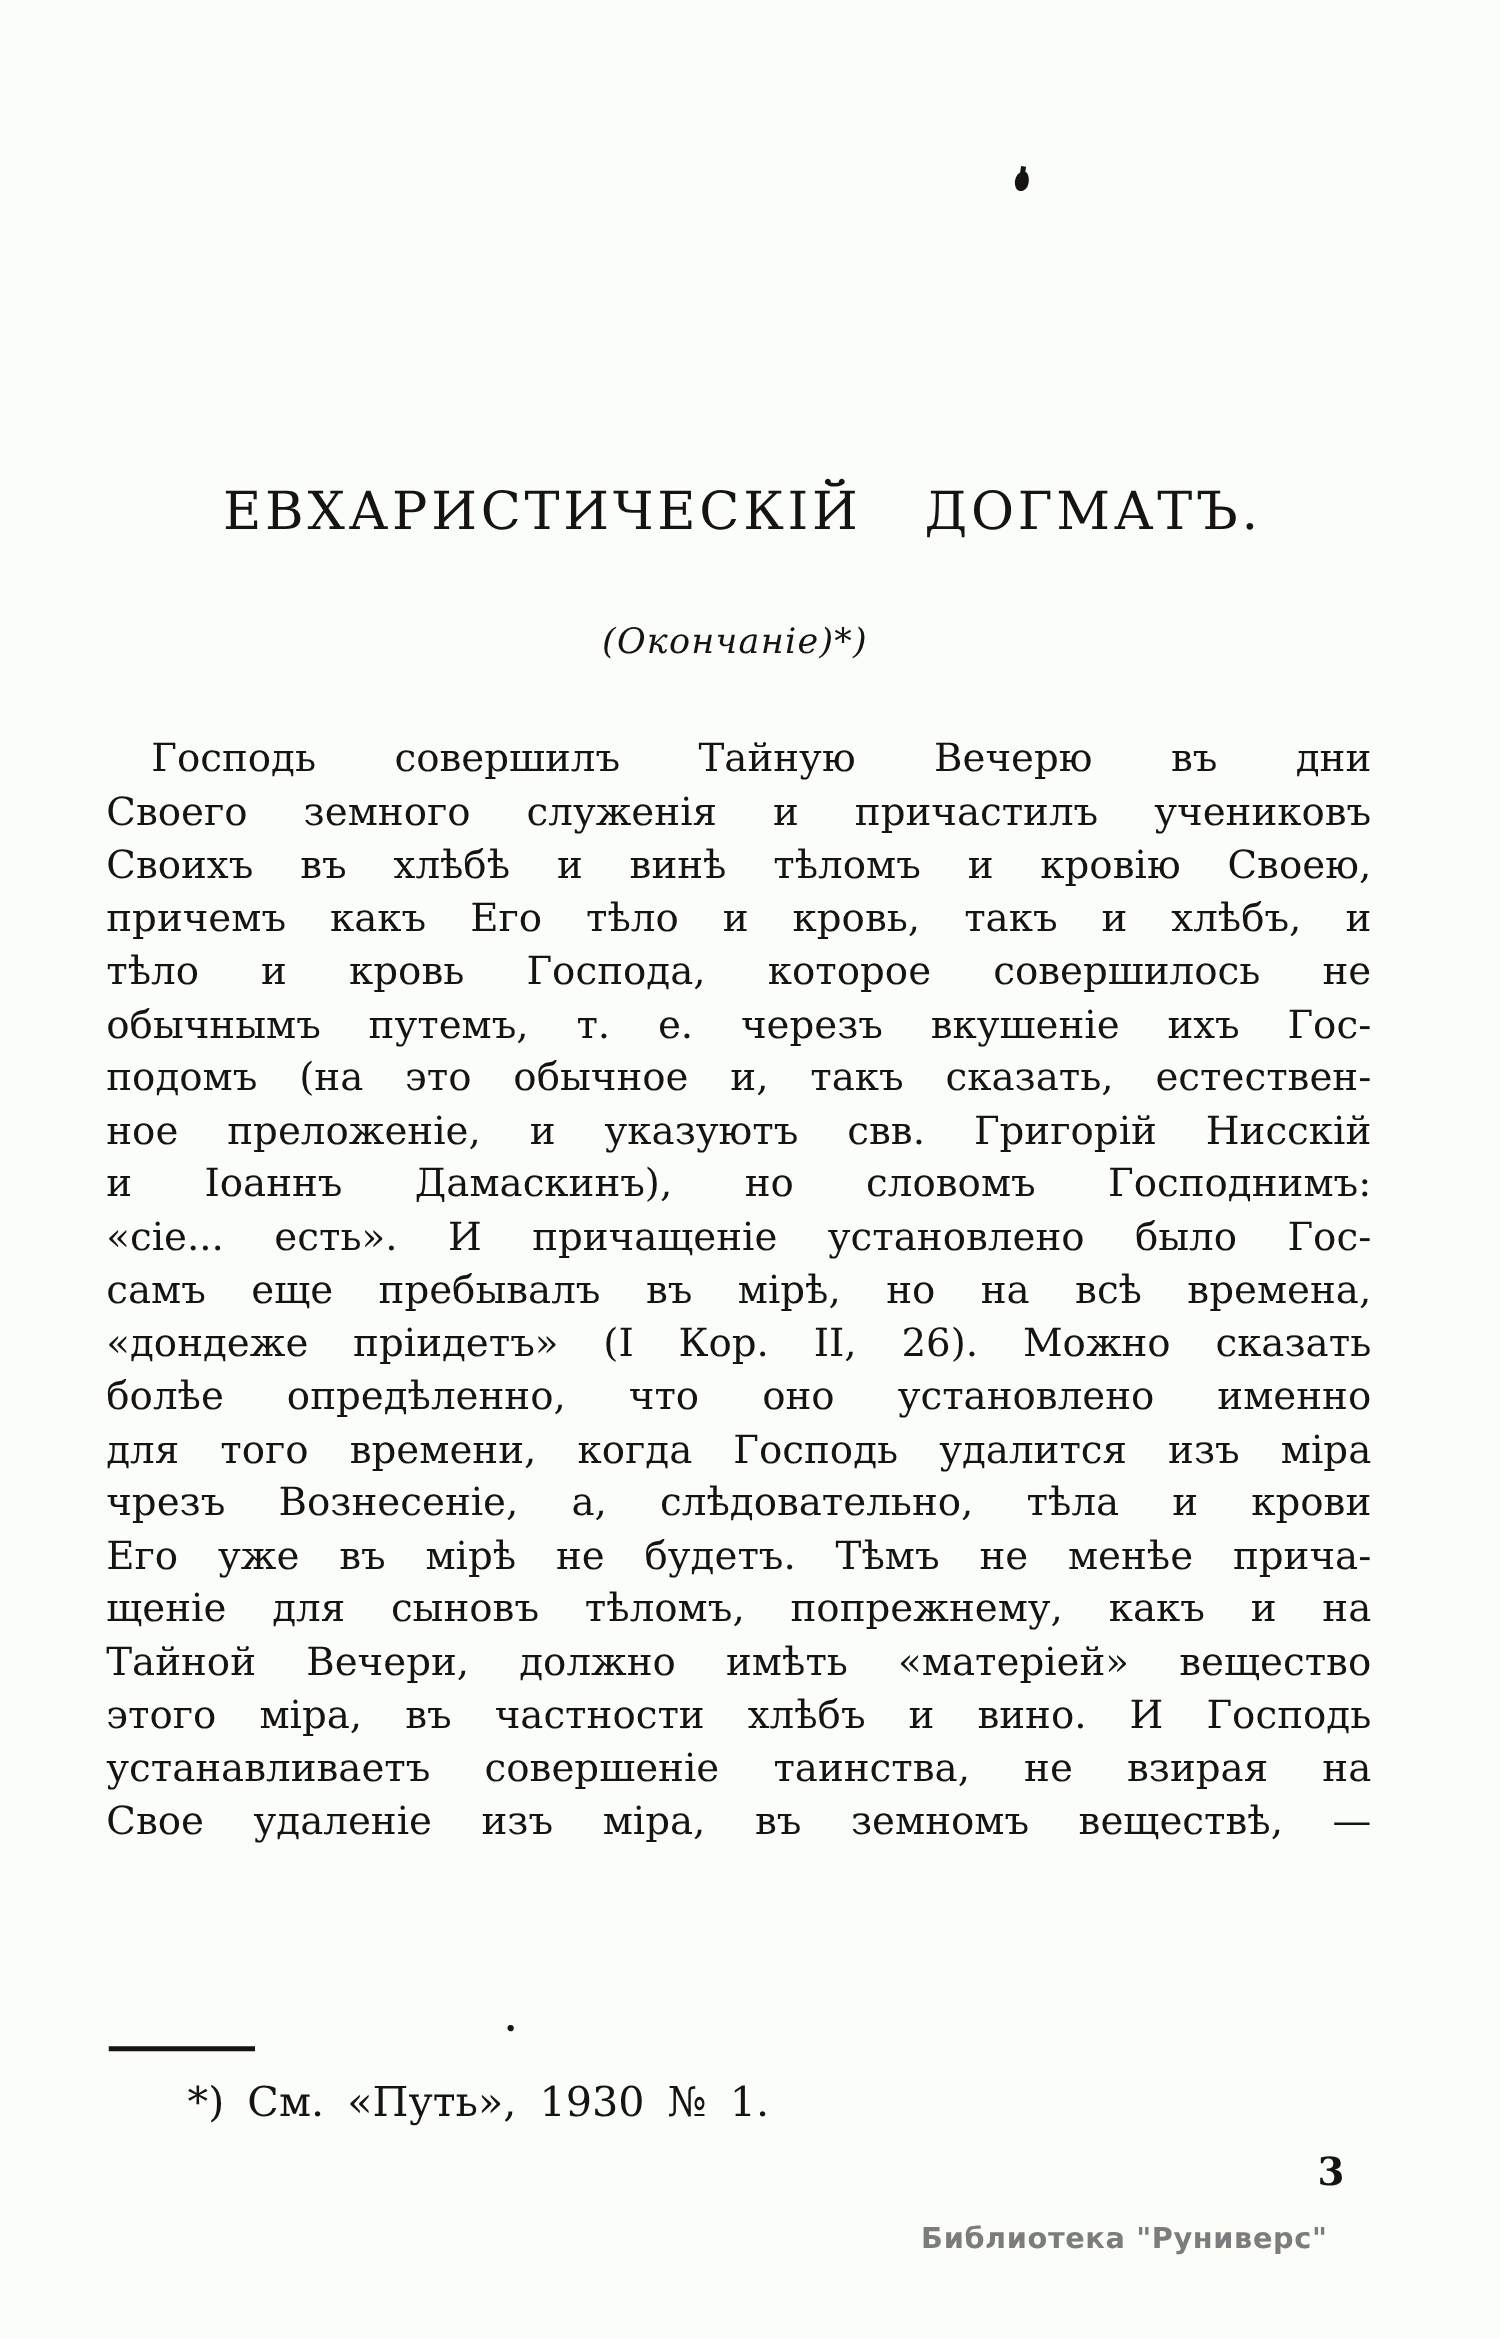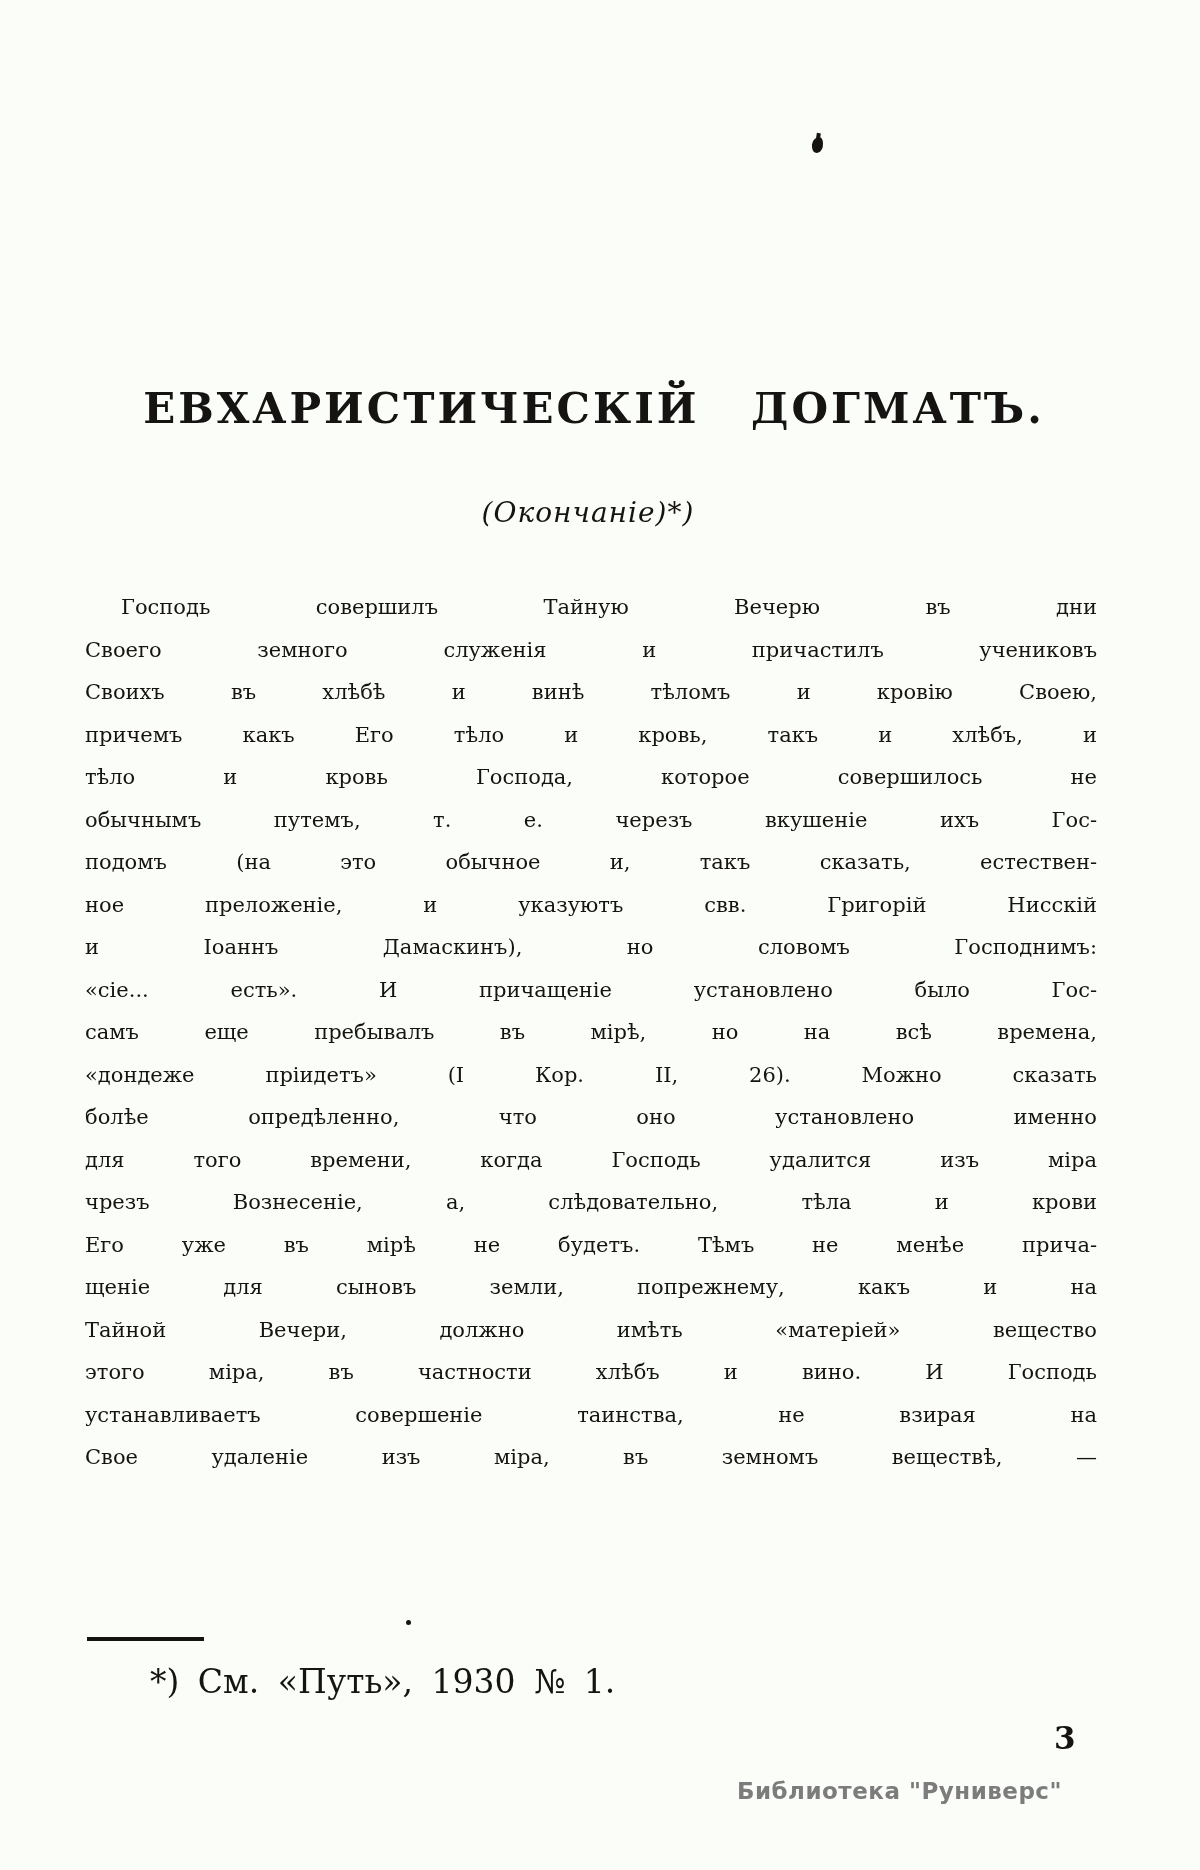--- a/index.html
+++ b/index.html
@@ -37,41 +37,41 @@
     height: 6px;
     background: #151413;
   }
   .title {
     position: absolute;
     left: 0;
     right: 12px;
     top: 384px;
     text-align: center;
     font-size: 42px;
-    font-weight: bold;
+    font-weight: normal;
     letter-spacing: 3px;
     word-spacing: 34px;
     white-space: nowrap;
   }
   .subtitle {
     position: absolute;
     left: -12px;
     right: 12px;
     top: 496px;
     text-align: center;
     font-style: italic;
     font-size: 28px;
     letter-spacing: 1px;
   }
   .body-text {
     position: absolute;
     left: 85px;
     top: 586px;
     width: 1012px;
-    font-size: 21px;
+    font-size: 31px;
     line-height: 42.5px;
   }
   .body-line {
     text-align: justify;
     text-align-last: justify;
     -moz-text-align-last: justify;
     white-space: nowrap;
   }
   .body-line.first-line {
     text-indent: 36px;
@@ -140,21 +140,21 @@
     <div class="body-line">подомъ (на это обычное и, такъ сказать, естествен-</div>
     <div class="body-line">ное преложеніе, и указуютъ свв. Григорій Нисскій</div>
     <div class="body-line">и Іоаннъ Дамаскинъ), но словомъ Господнимъ:</div>
     <div class="body-line">«сіе... есть». И причащеніе установлено было Гос-</div>
     <div class="body-line">самъ еще пребывалъ въ мірѣ, но на всѣ времена,</div>
     <div class="body-line">«дондеже пріидетъ» (I Кор. II, 26). Можно сказать</div>
     <div class="body-line">болѣе опредѣленно, что оно установлено именно</div>
     <div class="body-line">для того времени, когда Господь удалится изъ міра</div>
     <div class="body-line">чрезъ Вознесеніе, а, слѣдовательно, тѣла и крови</div>
     <div class="body-line">Его уже въ мірѣ не будетъ. Тѣмъ не менѣе прича-</div>
-    <div class="body-line">щеніе для сыновъ земли, попрежнему, какъ и на</div>
+    <div class="body-line">щеніе для сыновъ тѣломъ, попрежнему, какъ и на</div>
     <div class="body-line">Тайной Вечери, должно имѣть «матеріей» вещество</div>
     <div class="body-line">этого міра, въ частности хлѣбъ и вино. И Господь</div>
     <div class="body-line">устанавливаетъ совершеніе таинства, не взирая на</div>
     <div class="body-line">Свое удаленіе изъ міра, въ земномъ веществѣ, —</div>
   </div>
 
   <div class="dot-artifact"></div>
 
   <div class="footnote-rule"></div>
 

